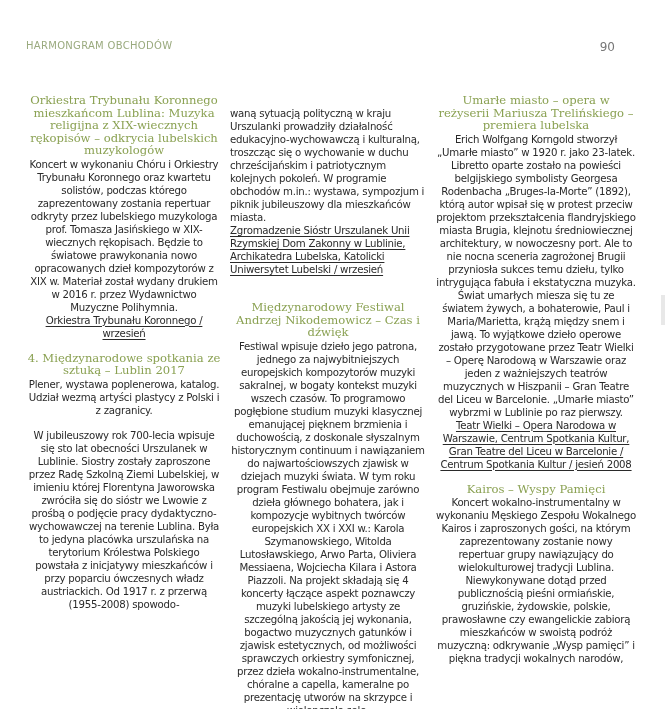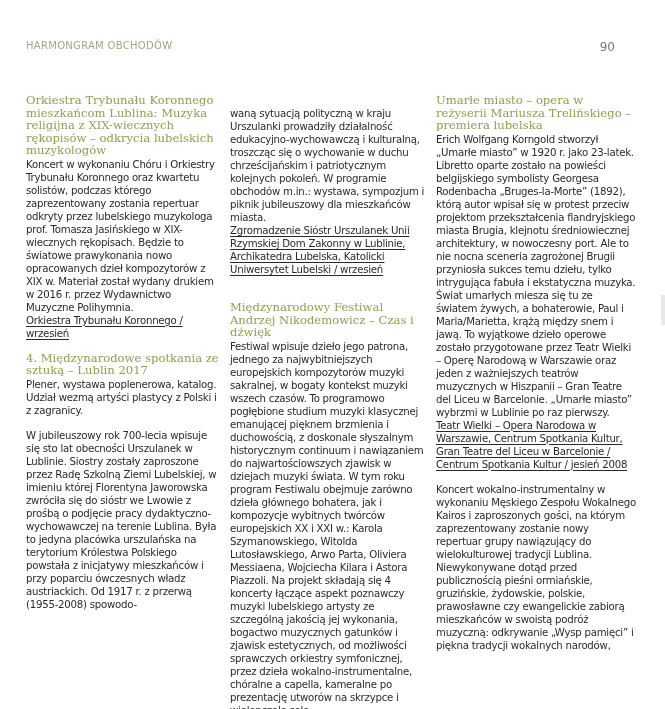--- a/index.html
+++ b/index.html
@@ -3,21 +3,21 @@
   <meta charset="utf-8">
   <style>
     html, body { margin: 0; padding: 0; background: #ffffff; }
     body { width: 665px; height: 709px; position: relative; overflow: hidden; font-family: "DejaVu Sans", sans-serif; color: #2b2b2b; }
     .running-head { position: absolute; top: 40px; left: 26px; font-size: 10px; letter-spacing: 0.3px; color: #9aaa7e; font-family: "DejaVu Sans", sans-serif; }
     .page-number { position: absolute; top: 40px; right: 50px; font-size: 12px; color: #777; }
     .col { position: absolute; top: 94px; width: 196px; }
     .col1 { left: 26px; }
     .col2 { left: 230px; }
     .col3 { left: 436px; width: 200px; }
-    .article { margin-bottom: 12px; }
+    .article { margin-bottom: 12px; text-align: center; }
     .heading { font-family: "DejaVu Serif", serif; color: #8aa152; font-size: 11.6px; line-height: 12.5px; margin: 0 0 1px 0; font-weight: normal; }
     .body { font-size: 10.2px; line-height: 13px; color: #2a2a2a; letter-spacing: -0.25px; margin: 0; white-space: pre-line; }
     .credit { font-size: 10.2px; line-height: 13px; color: #2a2a2a; letter-spacing: -0.25px; text-decoration: underline; text-underline-offset: 2px; display: block; white-space: pre-line; }
     .cont { font-size: 10.2px; line-height: 13px; letter-spacing: -0.25px; margin: 0 0 12px 0; white-space: pre-line; }
     .edge-mark { position: absolute; right: 0; top: 295px; width: 4px; height: 30px; background: #e8e8e8; }
   </style>
 </head>
 <body>
 
 <div class="running-head">HARMONGRAM OBCHODÓW</div>
@@ -50,17 +50,18 @@
   </div>
 </div>
 
 <div class="col col3">
   <div class="article">
     <h2 class="heading">Umarłe miasto – opera w reżyserii Mariusza Trelińskiego – premiera lubelska</h2>
     <p class="body">Erich Wolfgang Korngold stworzył „Umarłe miasto” w 1920 r. jako 23-latek. Libretto oparte zostało na powieści belgijskiego symbolisty Georgesa Rodenbacha „Bruges-la-Morte” (1892), którą autor wpisał się w protest przeciw projektom przekształcenia flandryjskiego miasta Brugia, klejnotu średniowiecznej architektury, w nowoczesny port. Ale to nie nocna sceneria zagrożonej Brugii przyniosła sukces temu dziełu, tylko intrygująca fabuła i ekstatyczna muzyka. Świat umarłych miesza się tu ze światem żywych, a bohaterowie, Paul i Maria/Marietta, krążą między snem i jawą. To wyjątkowe dzieło operowe zostało przygotowane przez Teatr Wielki – Operę Narodową w Warszawie oraz jeden z ważniejszych teatrów muzycznych w Hiszpanii – Gran Teatre del Liceu w Barcelonie. „Umarłe miasto” wybrzmi w Lublinie po raz pierwszy.</p>
     <a class="credit">Teatr Wielki – Opera Narodowa w Warszawie, Centrum Spotkania Kultur, Gran Teatre del Liceu w Barcelonie / Centrum Spotkania Kultur / jesień 2008</a>
   </div>
   <div class="article">
+    <h2 class="heading">Kairos – Wyspy Pamięci</h2>
     <p class="body">Koncert wokalno-instrumentalny w wykonaniu Męskiego Zespołu Wokalnego Kairos i zaproszonych gości, na którym zaprezentowany zostanie nowy repertuar grupy nawiązujący do wielokulturowej tradycji Lublina. Niewykonywane dotąd przed publicznością pieśni ormiańskie, gruzińskie, żydowskie, polskie, prawosławne czy ewangelickie zabiorą mieszkańców w swoistą podróż muzyczną: odkrywanie „Wysp pamięci” i piękna tradycji wokalnych narodów,</p>
   </div>
 </div>
 
 <div class="edge-mark"></div>
 
 </body></html>

